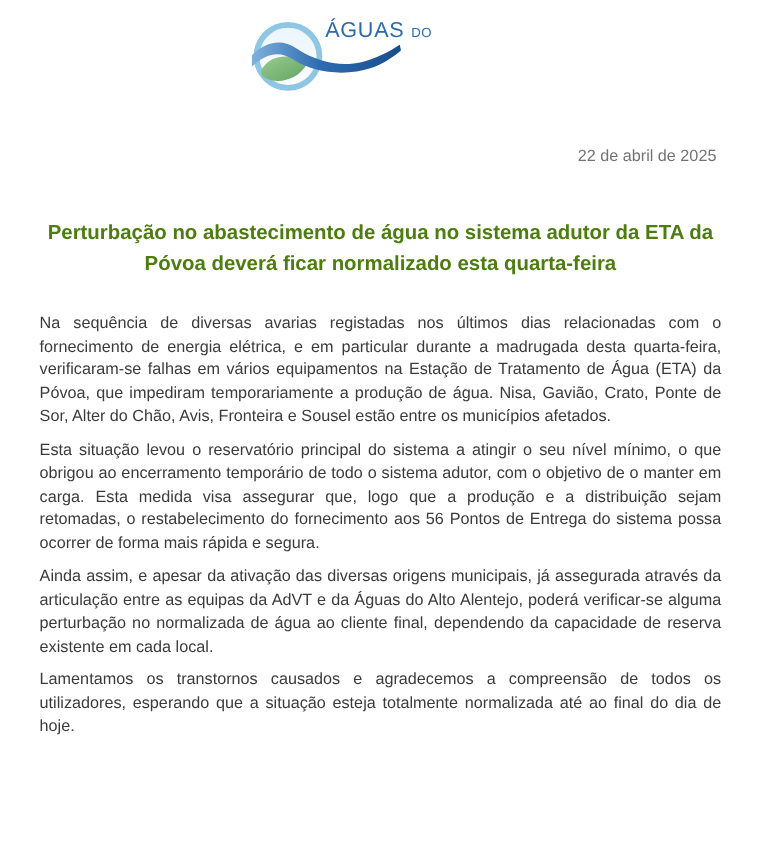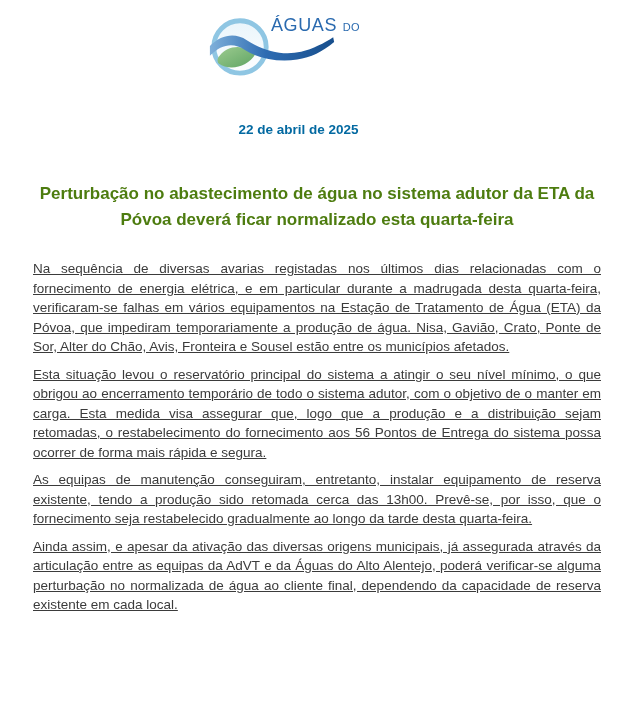--- a/index.html
+++ b/index.html
@@ -53,24 +53,24 @@
     font-size: 11.5px;
     font-weight: bold;
     color: #1E6FB4;
     letter-spacing: 0.2px;
   }
 
   
   .date-line {
     margin-top: 40px;
     padding-right: 37px;
-    text-align: center;
+    text-align: right;
     font-size: 13.5px;
-    font-weight: bold;
-    color: #0369a1;
+    font-weight: normal;
+    color: #737373;
   }
 
   
   .headline {
     margin: 44px auto 0 auto;
     max-width: 572px;
     text-align: center;
     font-size: 17px;
     font-weight: bold;
     line-height: 26px;
@@ -81,21 +81,20 @@
   .body-text {
     margin-top: 26px;
     padding: 0 33px;
   }
   .body-text p {
     font-size: 13.5px;
     line-height: 19.5px;
     color: #3b3b3b;
     text-align: justify;
     margin-bottom: 8px;
-    text-decoration: underline;
   }
 </style>
 </head>
 <body>
 
 <div class="page">
 
   <div class="logo">
     <svg class="logo-icon" viewBox="0 0 130 68" xmlns="http://www.w3.org/2000/svg" aria-hidden="true">
       <defs>
@@ -123,17 +122,17 @@
     </div>
   </div>
 
   <div class="date-line">22 de abril de 2025</div>
 
   <h1 class="headline">Perturbação no abastecimento de água no sistema adutor da ETA da Póvoa deverá ficar normalizado esta quarta-feira</h1>
 
   <div class="body-text">
     <p>Na sequência de diversas avarias registadas nos últimos dias relacionadas com o fornecimento de energia elétrica, e em particular durante a madrugada desta quarta-feira, verificaram-se falhas em vários equipamentos na Estação de Tratamento de Água (ETA) da Póvoa, que impediram temporariamente a produção de água. Nisa, Gavião, Crato, Ponte de Sor, Alter do Chão, Avis, Fronteira e Sousel estão entre os municípios afetados.</p>
     <p>Esta situação levou o reservatório principal do sistema a atingir o seu nível mínimo, o que obrigou ao encerramento temporário de todo o sistema adutor, com o objetivo de o manter em carga. Esta medida visa assegurar que, logo que a produção e a distribuição sejam retomadas, o restabelecimento do fornecimento aos 56 Pontos de Entrega do sistema possa ocorrer de forma mais rápida e segura.</p>
-    <p>As equipas de manutenção conseguiram, entretanto, instalar equipamento de reserva existente, tendo a produção sido retomada cerca das 13h00. Prevê-se, por isso, que o fornecimento seja restabelecido gradualmente ao longo da tarde desta quarta-feira.</p>
     <p>Ainda assim, e apesar da ativação das diversas origens municipais, já assegurada através da articulação entre as equipas da AdVT e da Águas do Alto Alentejo, poderá verificar-se alguma perturbação no normalizada de água ao cliente final, dependendo da capacidade de reserva existente em cada local.</p>
+    <p>Lamentamos os transtornos causados e agradecemos a compreensão de todos os utilizadores, esperando que a situação esteja totalmente normalizada até ao final do dia de hoje.</p>
   </div>
 
 </div>
 
 </body></html>

